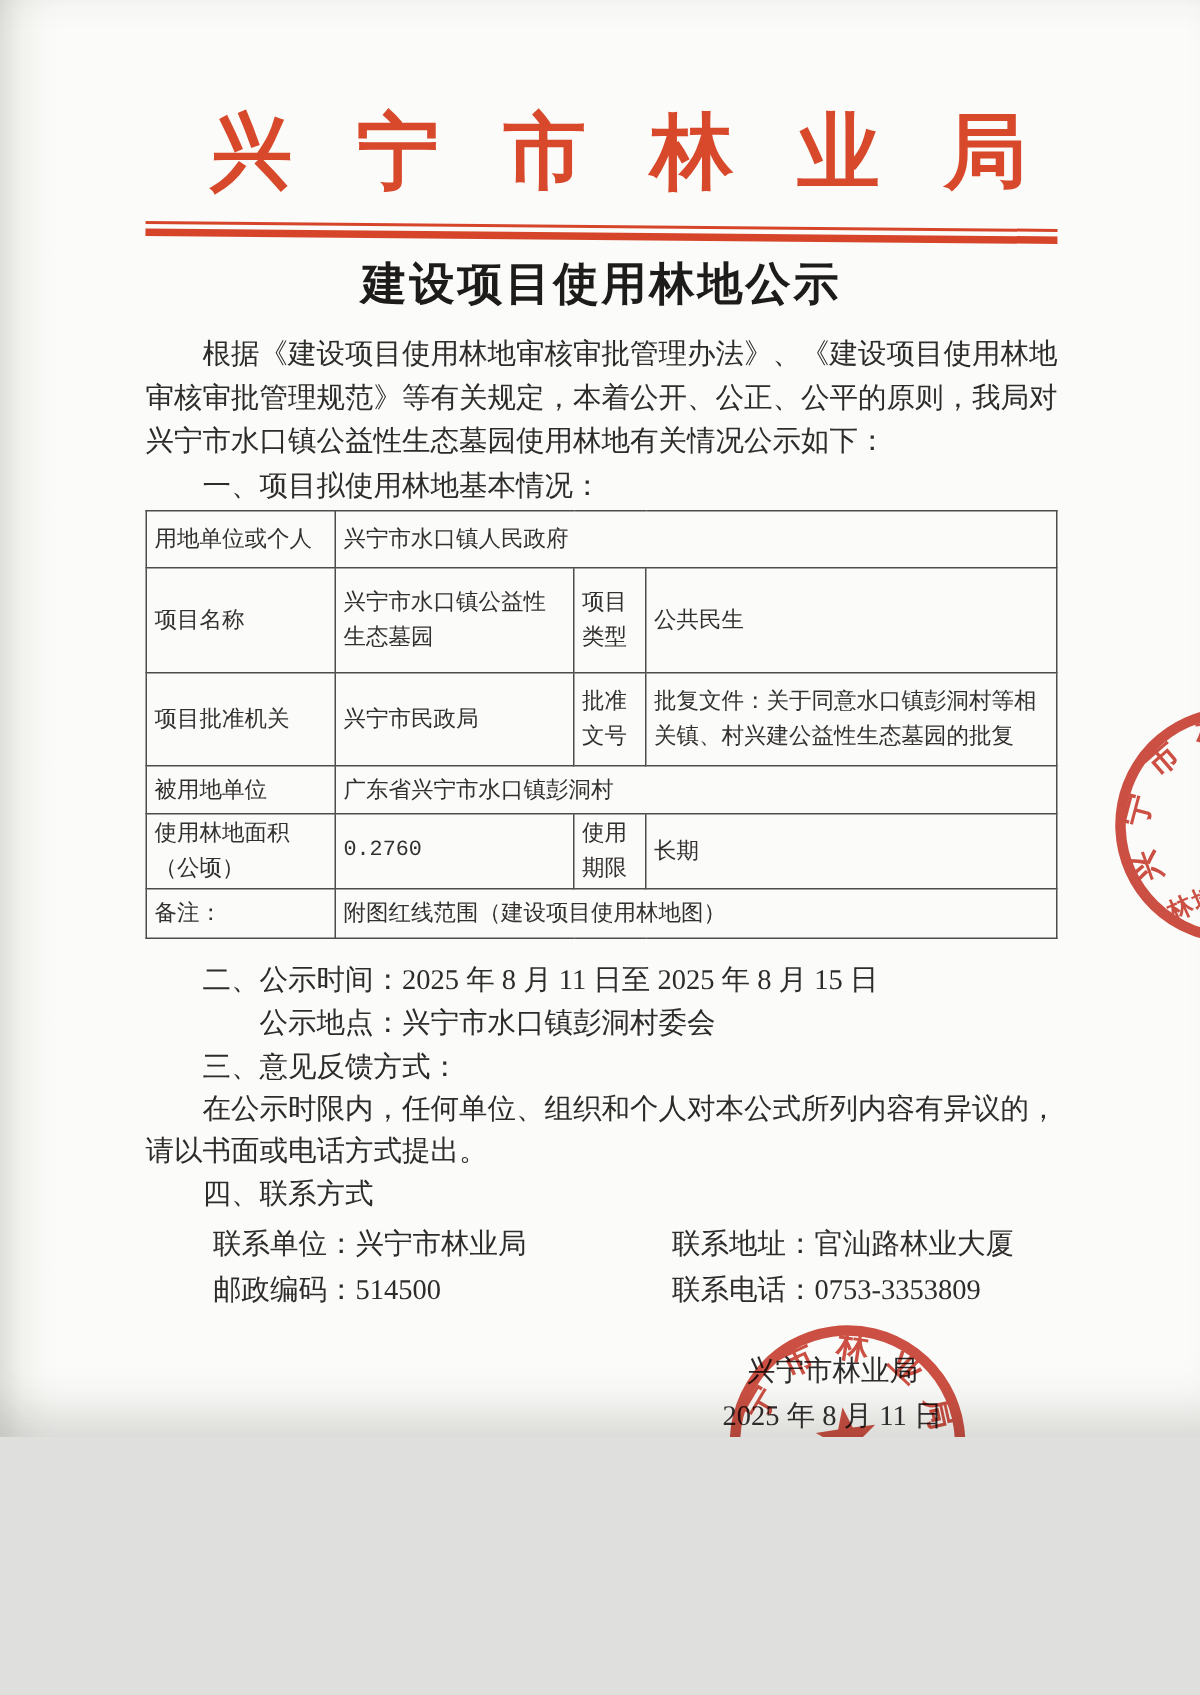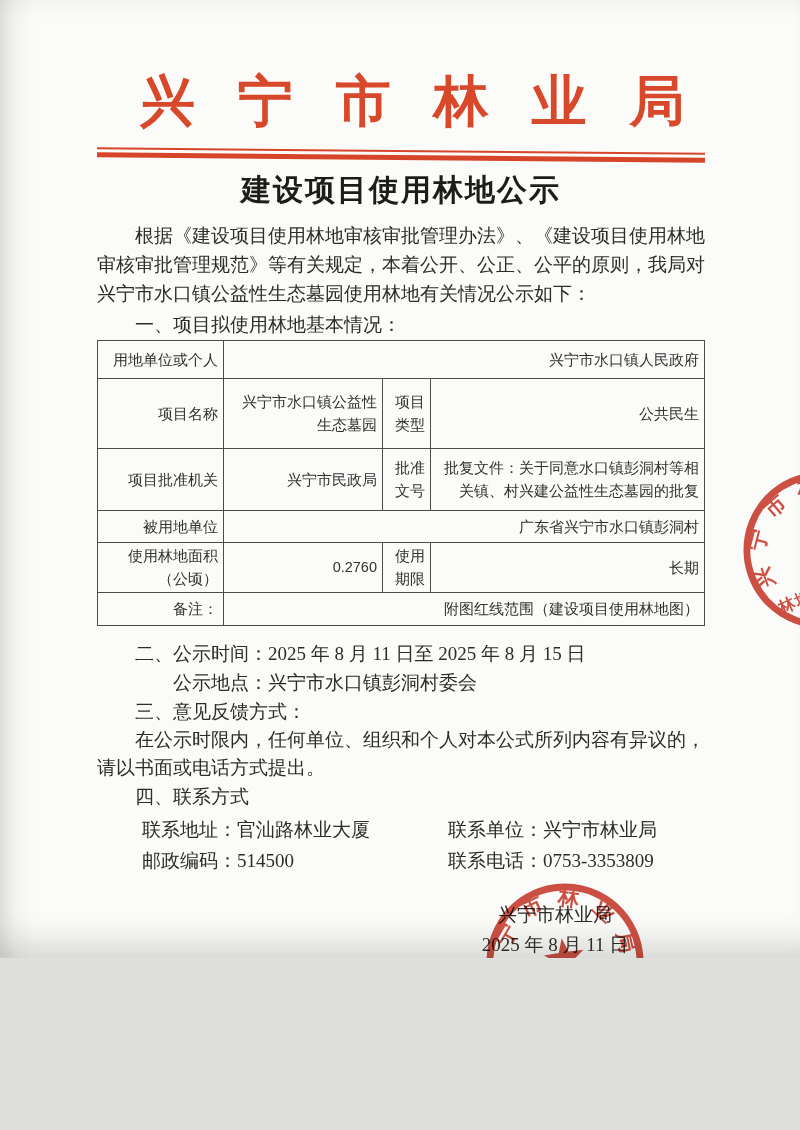--- a/index.html
+++ b/index.html
@@ -55,30 +55,30 @@
     margin-top: 1px;
     width: 100%;
     border-collapse: collapse;
     table-layout: fixed;
     font-size: 15px;
     color: #333130;
   }
   table.landuse td, table.landuse th {
     border: 1px solid #4e4c4a;
     font-weight: normal;
-    text-align: right;
+    text-align: left;
     vertical-align: middle;
     padding: 2px 5px;
     line-height: 1.5;
   }
   tr.r1 { height: 38px; } tr.r2 { height: 70px; } tr.r3 { height: 62px; font-family: Liberation Serif, serif; }
   tr.r4 { height: 32px; } tr.r5 { height: 40px; } tr.r6 { height: 44px; }
   tr.r7 { height: 33px; }
   .bounds { display: flex; justify-content: space-between; padding: 0 22px; }
-  .num { font-family: Liberation Sans, sans-serif; font-size: 14.5px; }
+  .num { font-family: Liberation Mono, monospace; font-size: 14.5px; }
 
   .sec { margin-top: 0; }
   .s2 { margin-top: 13px; }
   .s3body { line-height: 28px; }
   .contacts {
     margin-top: 3px;
     display: grid;
     grid-template-columns: 306px auto;
     padding-left: 45px;
     font-size: 19px; line-height: 31px;
@@ -164,22 +164,22 @@
       </tbody>
     </table>
 
     <p class="body-text indent2 s2">二、公示时间：2025 年 8 月 11 日至 2025 年 8 月 15 日</p>
     <p class="body-text indent4">公示地点：兴宁市水口镇彭洞村委会</p>
     <p class="body-text indent2">三、意见反馈方式：</p>
     <p class="body-text indent2 s3body">在公示时限内，任何单位、组织和个人对本公式所列内容有异议的，请以书面或电话方式提出。</p>
     <p class="body-text indent2">四、联系方式</p>
 
     <div class="contacts">
+      <span>联系单位：兴宁市林业局</span>
       <span>联系地址：官汕路林业大厦</span>
-      <span>联系单位：兴宁市林业局</span>
       <span>邮政编码：514500</span>
       <span>联系电话：0753-3353809</span>
     </div>
 
     <div class="signature">
       <div>兴宁市林业局</div>
       <div>2025 年 8 月 11 日</div>
     </div>
   </div>
 

